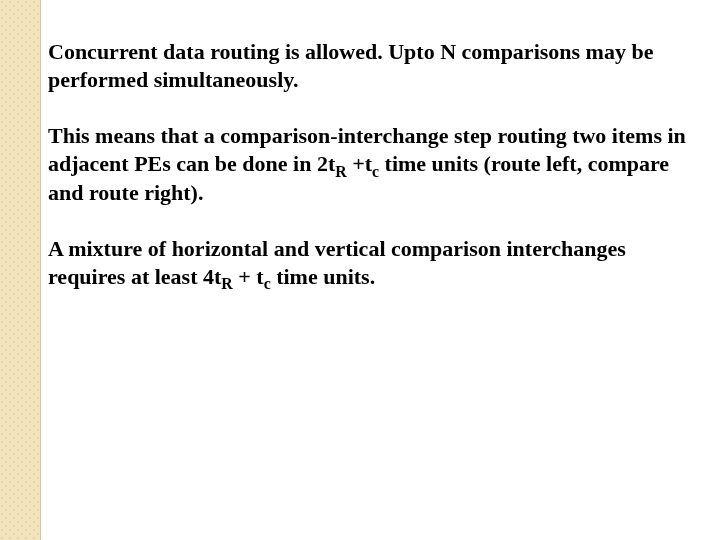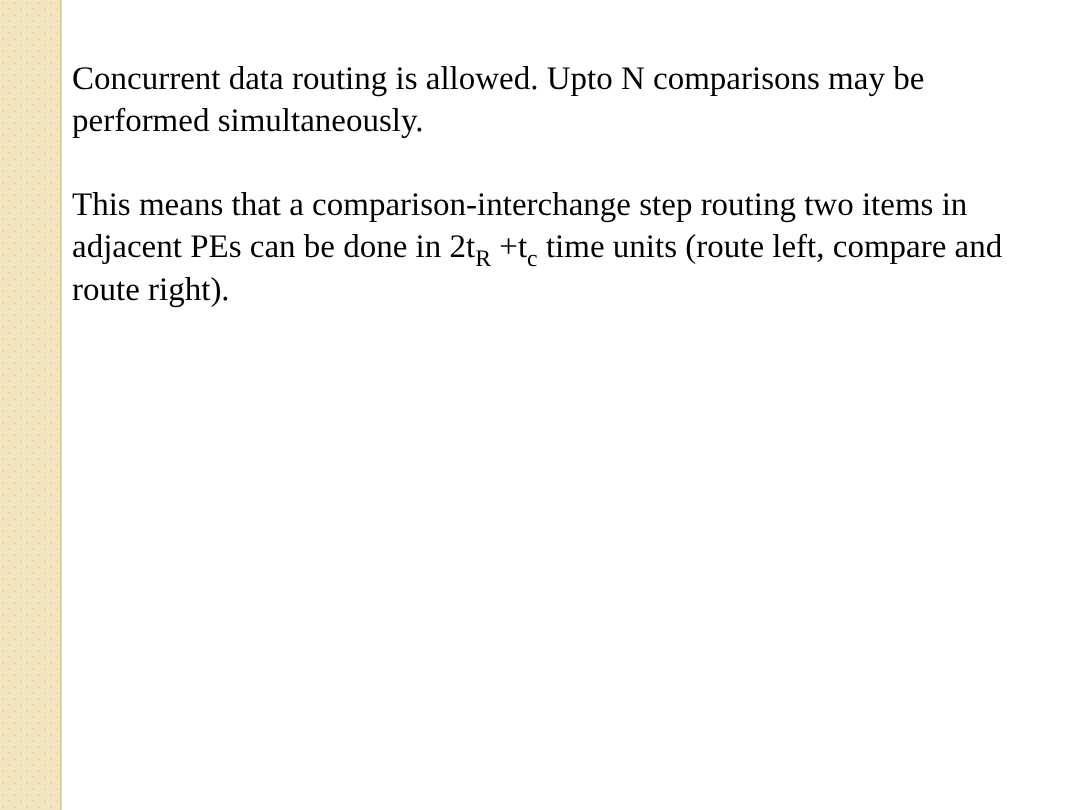--- a/index.html
+++ b/index.html
@@ -32,20 +32,21 @@
     border-right: 1px solid #d8c792;
   }
   .content {
     position: absolute;
     left: 48px;
     top: 38px;
     right: 32px;
     color: #000;
     font-size: 22px;
     line-height: 1.28;
+    font-weight: bold;
   }
   .para {
     margin: 0 0 28px 0;
   }
   sub {
     font-size: 0.72em;
     line-height: 0;
     vertical-align: baseline;
     position: relative;
     top: 0.32em;
@@ -60,15 +61,18 @@
   <div class="content">
 
     <p class="para">
       <span>Concurrent data routing is allowed. Upto N comparisons may be performed simultaneously.</span>
     </p>
 
     <p class="para">
       <span>This means that a comparison-interchange step routing two items in adjacent PEs can be done in 2t</span><sub>R</sub><span> +t</span><sub>c</sub><span> time units (route left, compare and route right).</span>
     </p>
 
+    <p class="para">
+      <span>A mixture of horizontal and vertical comparison interchanges requires at least 4t</span><sub>R</sub><span> + t</span><sub>c</sub><span> time units.</span>
+    </p>
 
   </div>
 </div>
 
 </body></html>

